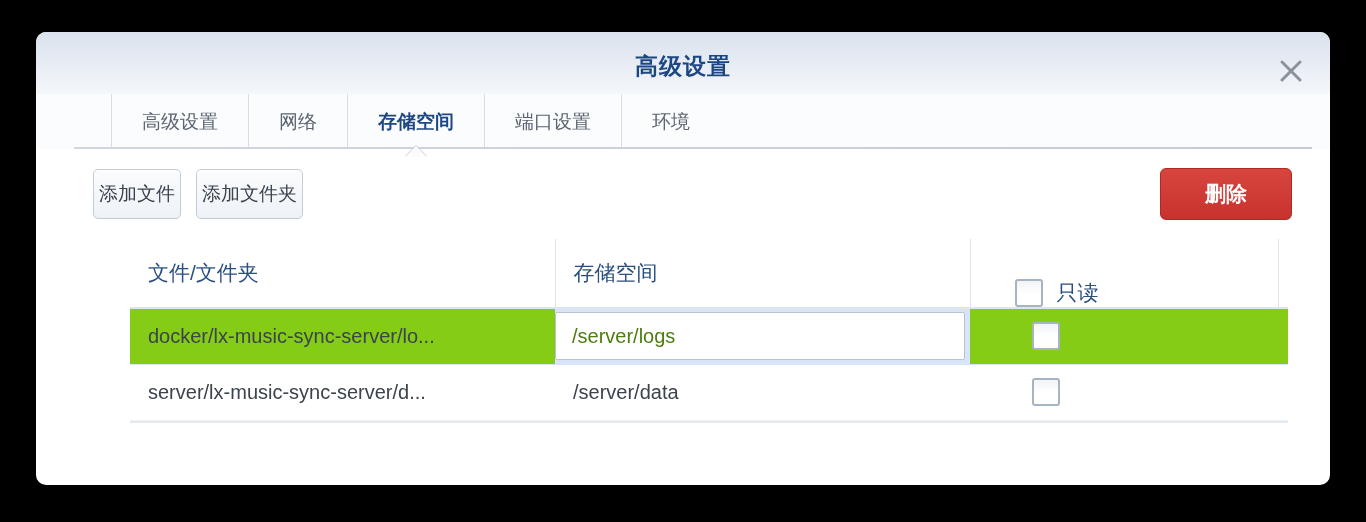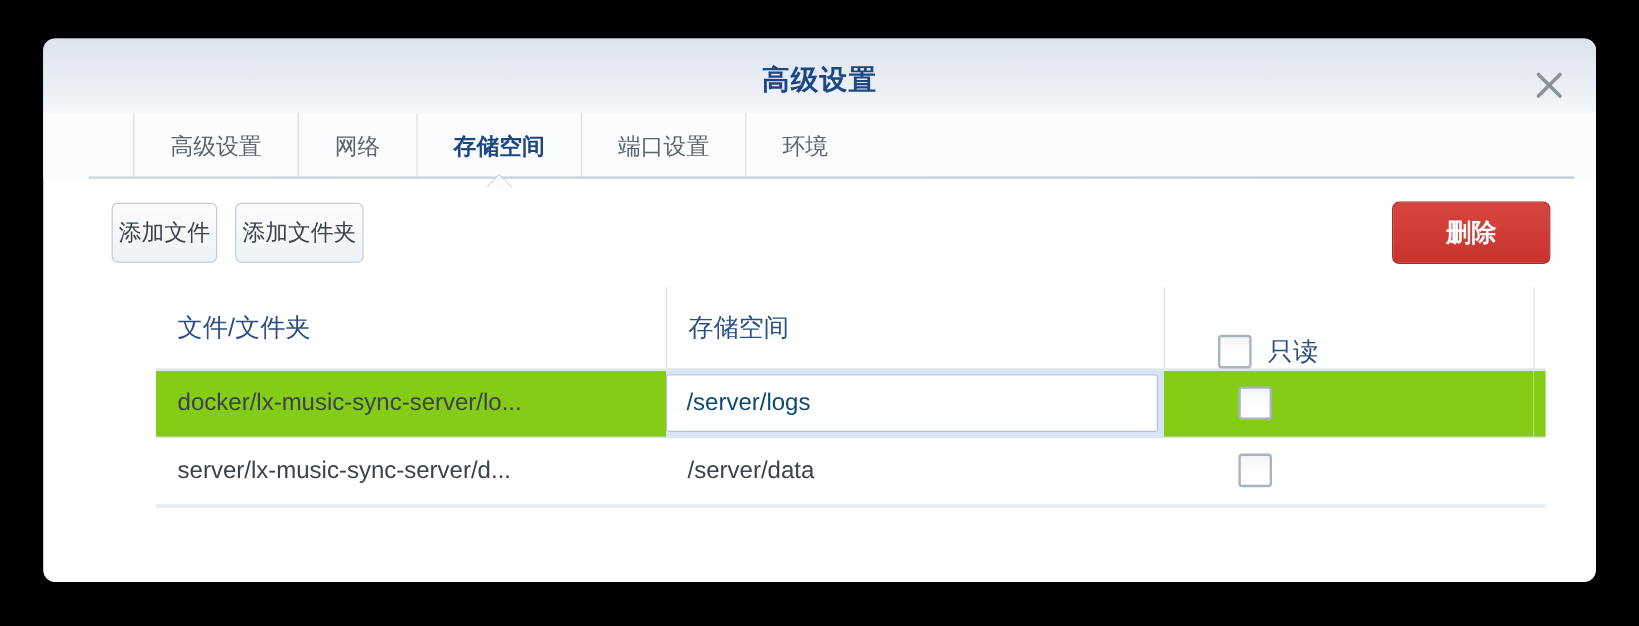--- a/index.html
+++ b/index.html
@@ -206,21 +206,21 @@
     overflow: hidden;
     white-space: nowrap;
   }
   tr.row-selected td { background: #84cc16; border-bottom-color: #d8e4f8; }
   tr.row-selected td.cell-mount { background: #d8e4f8; padding: 0 4px 0 0; }
 
   .path-input {
     width: 410px;
     height: 48px;
     font-size: 20px;
-    color: #0c4a6e;
+    color: #4d7c0f;
     font-family: inherit;
     background: #ffffff;
     border: 1px solid #b9c3d0;
     border-radius: 2px;
     padding: 0 0 0 16px;
     box-sizing: border-box;
     outline: none;
   }
 
   .cell-ro-inner { padding-left: 44px; display: flex; align-items: center; }

